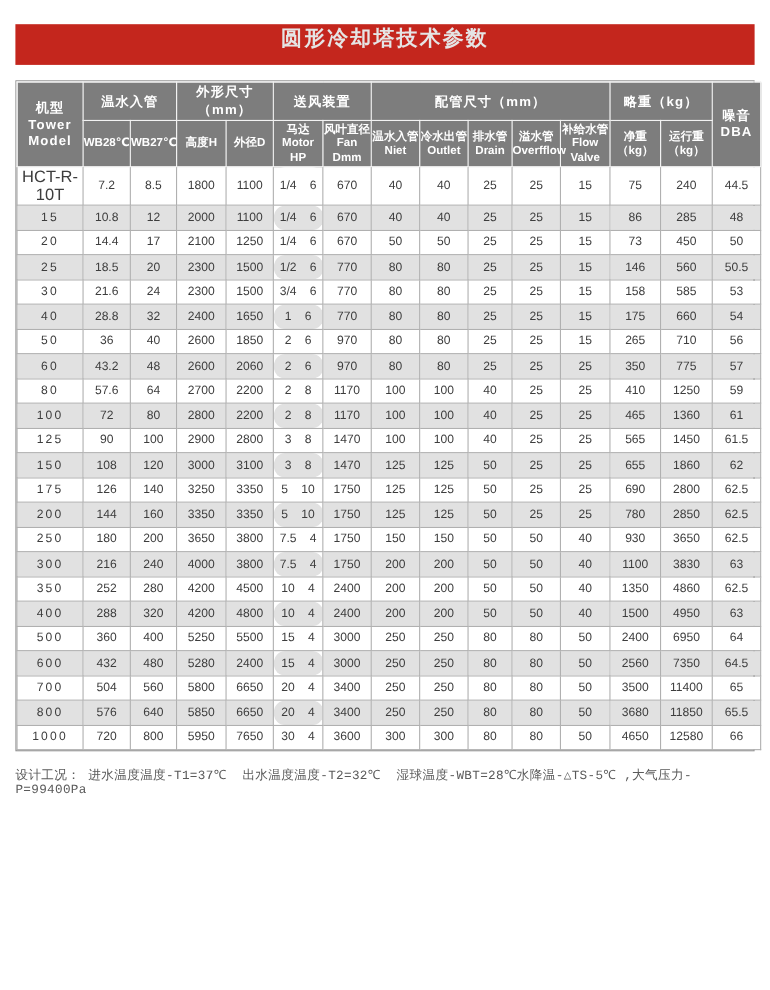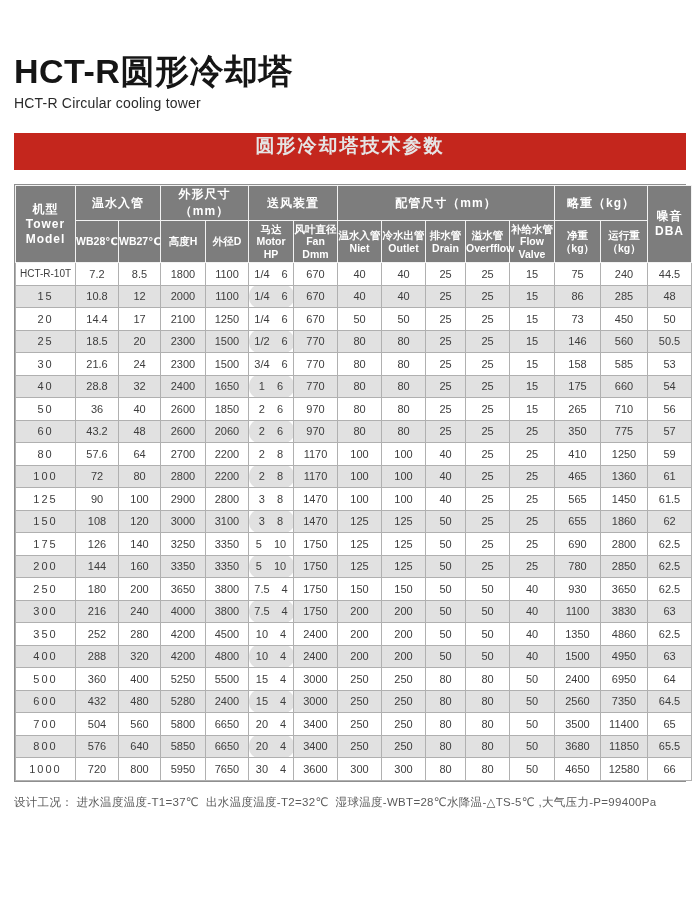--- a/index.html
+++ b/index.html
@@ -39,36 +39,32 @@
   }
   thead tr.group-row th{height:31px;font-size:12px;letter-spacing:1px;}
   thead tr.sub-row th{height:42px;font-size:10.5px;line-height:1.2;letter-spacing:0;}
   thead th.span2{line-height:1.25;}
   tbody td{
     border:1px solid #b0b0b0;height:22.5px;text-align:center;vertical-align:middle;
     font-size:11px;color:#3d3d3d;background:#fff;overflow:hidden;
   }
   tbody tr:nth-child(even) td{background:var(--stripe);}
   tbody td.model{letter-spacing:2px;}
-  tbody tr:first-child td.model{letter-spacing:0;font-size:10px;}
+  tbody tr:first-child td.model{letter-spacing:0;font-size:15px;}
   tbody td.motor{word-spacing:9px;border-radius:10px;}
   .footer-note{
     margin:13px 14px 0 14px;font-size:11.5px;color:#5a5a5a;
-    white-space:pre-wrap;letter-spacing:.3px;
+    white-space:pre-wrap;letter-spacing:.3px;font-family:Liberation Mono, monospace;
   }
 </style>
 </head>
 <body>
 
 <div class="page">
 
-  <div class="head">
-    <div class="title">HCT-R圆形冷却塔</div>
-    <div class="subtitle">HCT-R Circular cooling tower</div>
-  </div>
 
   <div class="banner">
     <span>圆形冷却塔技术参数</span>
   </div>
 
   <div class="table-wrap">
     <table>
       <colgroup>
         <col style="width:60px">
           <col style="width:43px">

